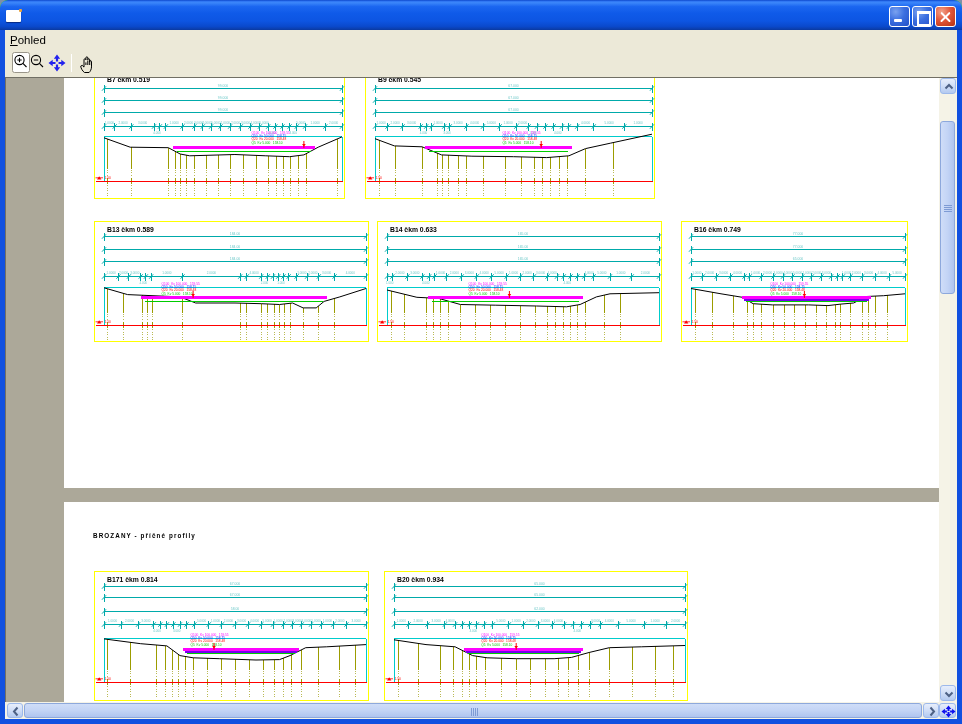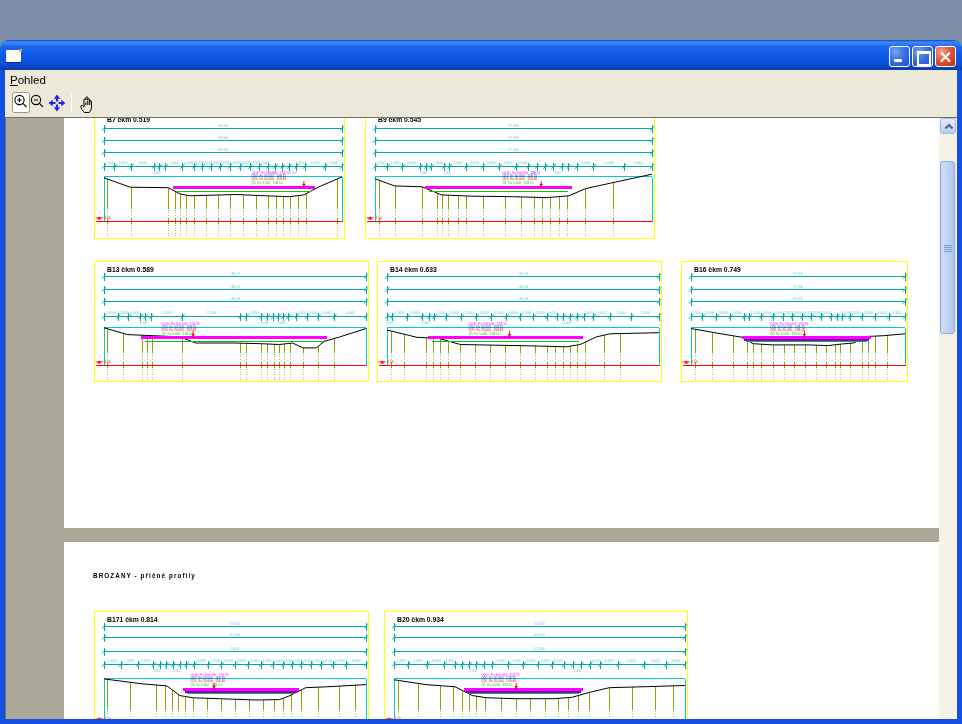--- a/index.html
+++ b/index.html
@@ -1,17 +1,17 @@
 <!DOCTYPE html>
 <html><head><meta charset="utf-8"><style>
 * { margin:0; padding:0; box-sizing:border-box; }
 body { width:962px; height:724px; overflow:hidden; position:relative;
   font-family:"Liberation Sans", sans-serif; background:#7F8FA8; }
 #win { position:absolute; inset:0; border-radius:8px 8px 0 0; overflow:hidden;
-  background:#22c55e;margin-top:40px; }
+  background:#22c55e; }
 #titlebar { position:absolute; left:0; top:0; width:962px; height:30px;
   background:linear-gradient(180deg,#0B44C8 0%,#2E74F2 4%,#3C87FA 9%,#1B66F0 22%,#0F5AE8 45%,#0D55E2 70%,#0A49CC 88%,#0B3FB0 96%,#0A39A0 100%);
   border-radius:8px 8px 0 0; }
 .appicon { position:absolute; left:6px; top:10px; width:15px; height:12px;
   background:#fff; border-radius:1px; box-shadow:0 1px 1px rgba(0,0,40,.5); }
 .appicon::after { content:""; position:absolute; right:-1px; top:-1px; width:3px; height:3px; background:#E8A33D; border-radius:1px; }
 .wbtn { position:absolute; top:6px; width:21px; height:21px; border-radius:3px;
   border:1px solid #FFFFFF; }
 #btnmin { left:889px; background:radial-gradient(circle at 30% 25%,#7AA2EF 0%,#3B6FE0 45%,#2350C8 100%); }
 #btnmax { left:912px; background:radial-gradient(circle at 30% 25%,#7AA2EF 0%,#3B6FE0 45%,#2350C8 100%); }

